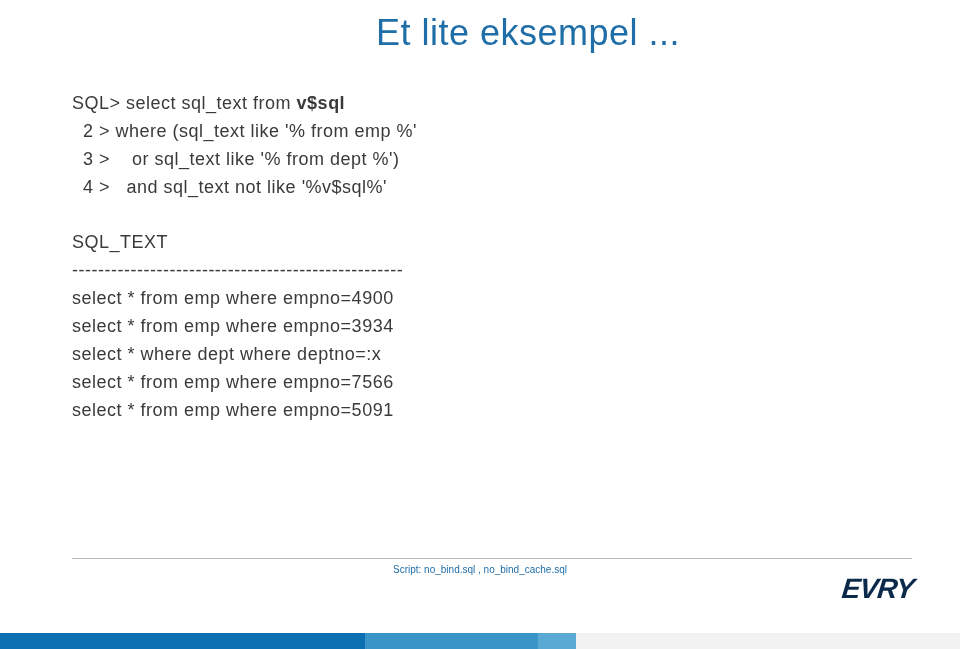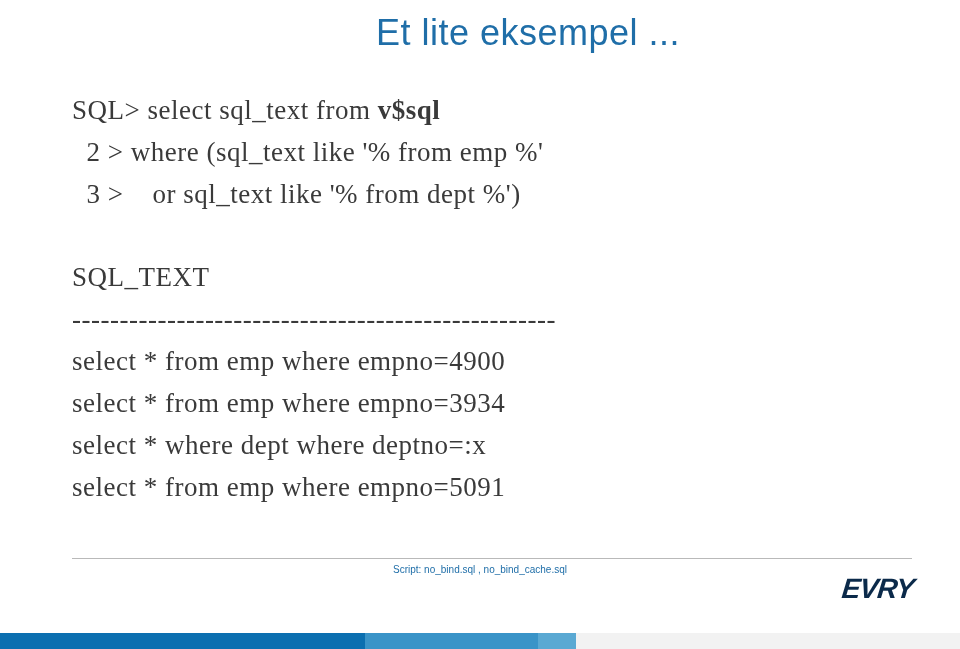--- a/index.html
+++ b/index.html
@@ -29,22 +29,22 @@
     letter-spacing: 0.5px;
     color: #1f6ea8;
     font-family: "Trebuchet MS", "Segoe UI Light", "Helvetica Neue", Arial, sans-serif;
     padding-left: 48px;
   }
   .code {
     position: absolute;
     top: 90px;
     left: 72px;
     width: 820px;
-    font-family: Liberation Serif, serif;
-    font-size: 27px;
+    font-family: Liberation Sans, sans-serif;
+    font-size: 18px;
     line-height: 1.55;
     color: #3a3a3a;
     letter-spacing: 0.5px;
   }
   .code .row { white-space: pre; }
   .bold { font-weight: bold; }
   .hr {
     position: absolute;
     left: 72px;
     right: 48px;
@@ -95,26 +95,28 @@
 <body>
 
 <div class="slide">
 
   <div class="title">Et lite eksempel ...</div>
 
   <div class="code">
     <div class="row"><span>SQL&gt; select sql_text from </span><span class="bold">v$sql</span></div>
     <div class="row">  2 &gt; where (sql_text like '% from emp %'</div>
     <div class="row">  3 &gt;    or sql_text like '% from dept %')</div>
+    <div class="row">  4 &gt;   and sql_text not like '%v$sql%'</div>
     <div class="row"> </div>
     <div class="row">SQL_TEXT</div>
     <div class="row">---------------------------------------------------</div>
     <div class="row">select * from emp where empno=4900</div>
     <div class="row">select * from emp where empno=3934</div>
     <div class="row">select * where dept where deptno=:x</div>
+    <div class="row">select * from emp where empno=7566</div>
     <div class="row">select * from emp where empno=5091</div>
   </div>
 
   <div class="hr"></div>
 
   <div class="script-note">Script: no_bind.sql , no_bind_cache.sql</div>
 
   <div class="logo">EVRY</div>
 
   <div class="footer-strip">

